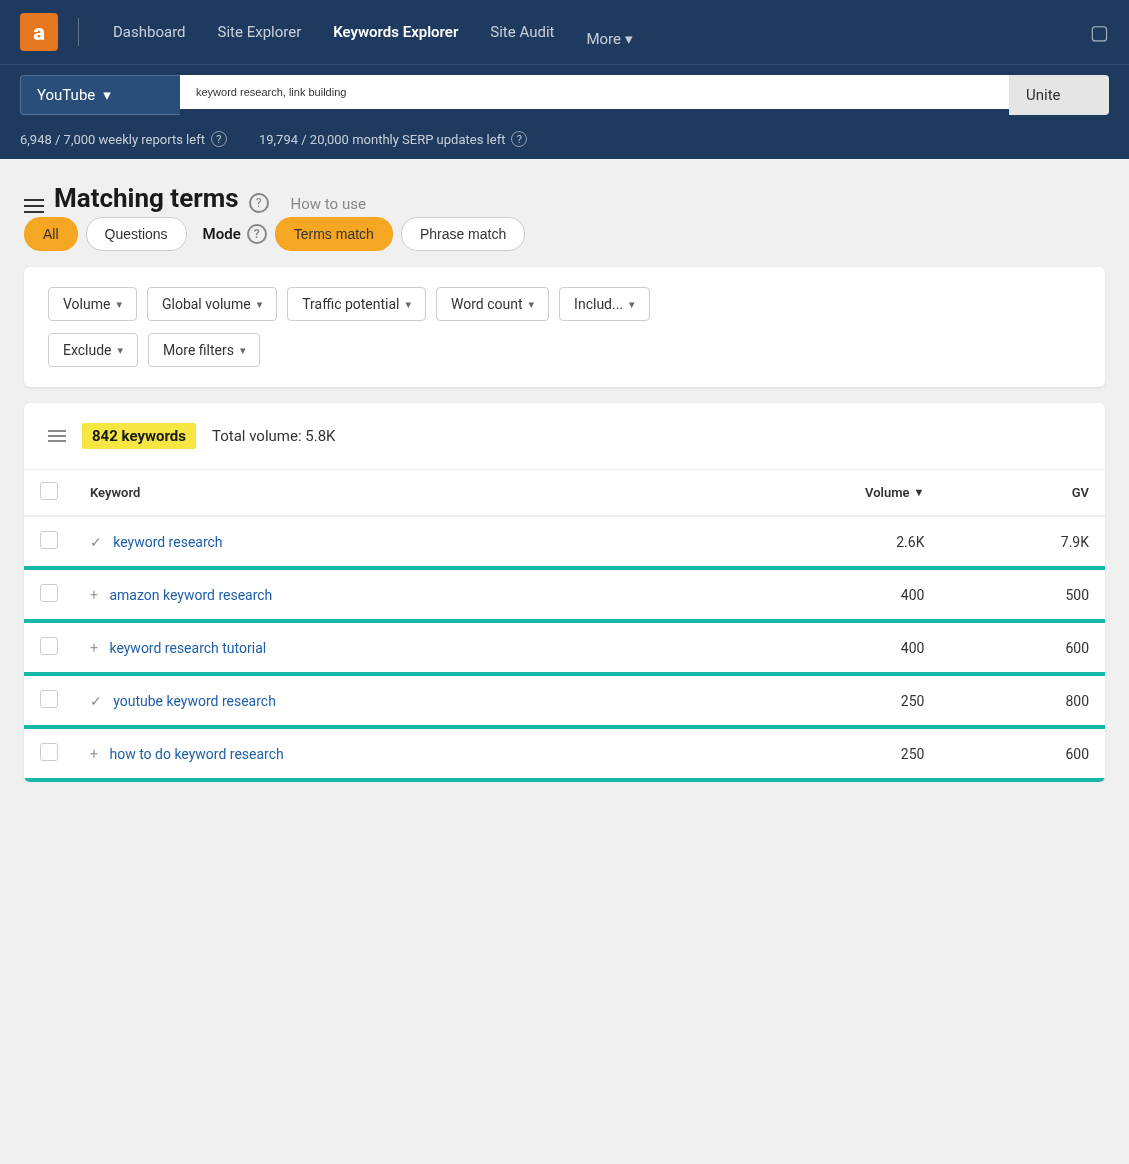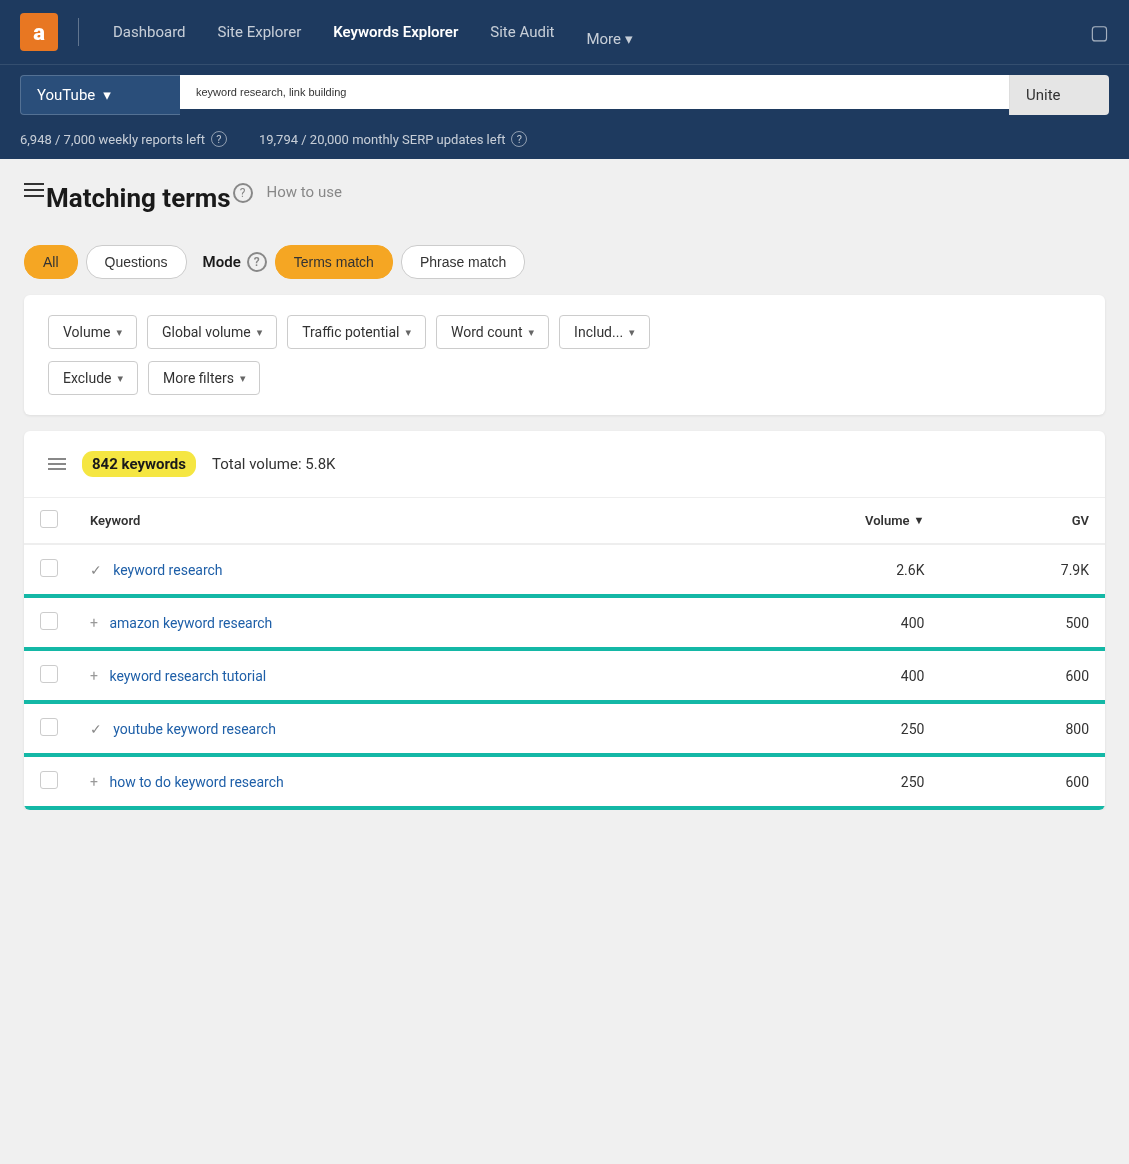--- a/index.html
+++ b/index.html
@@ -142,23 +142,23 @@
 
     
     .main-content {
       background: #f0f0f0;
       padding: 24px 24px 0;
     }
 
     
     .page-title-row {
       display: flex;
-      align-items: flex-start;
-      gap: 2px;
-      margin-bottom: 32px;
+      align-items: flex-end;
+      gap: 10px;
+      margin-bottom: 4px;
     }
     .hamburger-icon {
       display: flex;
       flex-direction: column;
       gap: 4px;
       cursor: pointer;
     }
     .hamburger-icon span {
       display: block;
       width: 20px;
@@ -276,21 +276,21 @@
     }
     .results-hamburger span {
       display: block;
       width: 18px;
       height: 2px;
       background: #888;
     }
     .keywords-badge {
       background: #f5e642;
       padding: 4px 10px;
-      border-radius: 11px;
+      border-radius: 2px;
       font-size: 15px;
       font-weight: 700;
       color: #1a1a1a;
     }
     .total-volume-text {
       font-size: 15px;
       color: #333;
     }
 
     

